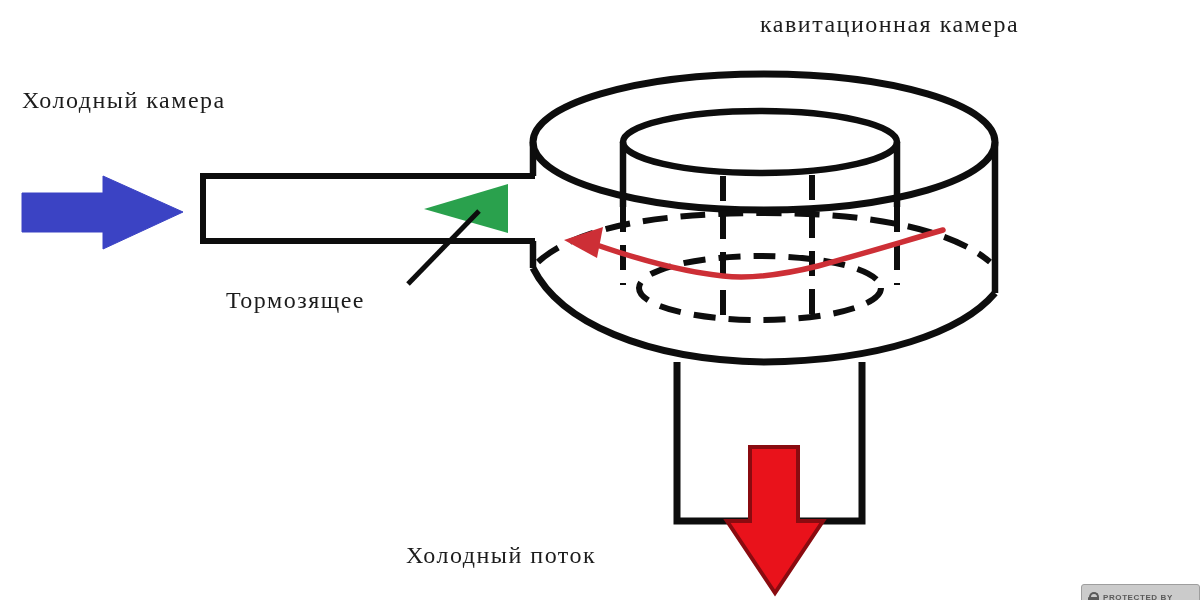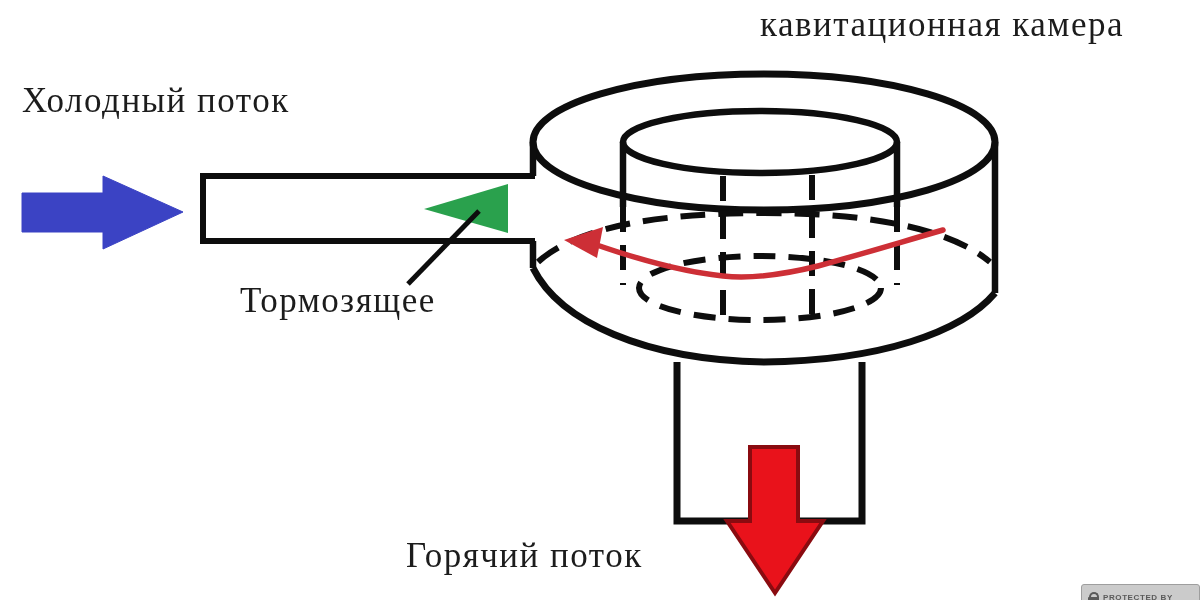--- a/index.html
+++ b/index.html
@@ -1,26 +1,26 @@
 <!DOCTYPE html>
 <html><head>
 <meta charset="utf-8">
 <style>
   html,body{margin:0;padding:0;background:#fff;}
   #stage{
     position:relative;width:1200px;height:600px;overflow:hidden;
     background:#ffffff;font-family:"Liberation Serif", serif;
   }
   .lbl{
-    position:absolute;color:#1c1c1c;font-size:35px;line-height:43px;
+    position:absolute;color:#1c1c1c;font-size:24px;line-height:43px;
     letter-spacing:1.5px;white-space:nowrap;font-family:"Liberation Serif", serif;
   }
   #title-label{left:760px;top:3px;}
   #cold-label{left:22px;top:79px;}
-  #brake-label{left:226px;top:279px;margin-left:14px;}
+  #brake-label{left:226px;top:279px;}
   #hot-label{left:406px;top:534px;}
   #diagram-svg{position:absolute;left:0;top:0;}
   
   #badge{
     position:absolute;left:1081px;top:584px;width:119px;height:26px;
     background:#cbcbcb;border:1px solid #9e9e9e;border-radius:3px;
     display:flex;align-items:center;gap:5px;padding:2px 6px;box-sizing:border-box;
     font-family:"Liberation Sans", sans-serif;font-size:8px;font-weight:bold;
     color:#5a5a5a;letter-spacing:0.6px;
   }
@@ -71,27 +71,27 @@
     <polygon points="22,193 103,193 103,176 183,212 103,249 103,232 22,232" fill="#3b43c4" stroke="#3b43c4"></polygon>
 
     <path d="M943,230 C898,243 862,254 818,266 C786,274 752,279 723,276 C684,272 634,258 591,243" fill="none" stroke-width="5.5" stroke-linecap="round" stroke="#cd2f36"></path>
     <polygon points="564,240 603,227 597,258" fill="#cd2f36"></polygon>
 
     <polygon points="750,447 798,447 798,521 823,521 775,593 727,521 750,521" stroke-width="4" stroke-linejoin="miter" fill="#e9121b" stroke="#8a0b10"></polygon>
   </svg>
 
   <div id="title-label" class="lbl">кавитационная камера</div>
 
-  <div id="cold-label" class="lbl">Холодный поток</div>
+  <div id="cold-label" class="lbl">Холодный камера</div>
 
   <div id="brake-label" class="lbl">
     <div>Тормозящее</div>
   </div>
 
-  <div id="hot-label" class="lbl">Горячий поток</div>
+  <div id="hot-label" class="lbl">Холодный поток</div>
 
   <div id="badge">
     <span class="lock">
       <span class="shackle"></span>
         <span class="body"></span>
     </span>
     <span>PROTECTED BY</span>
   </div>
 
 </div>

